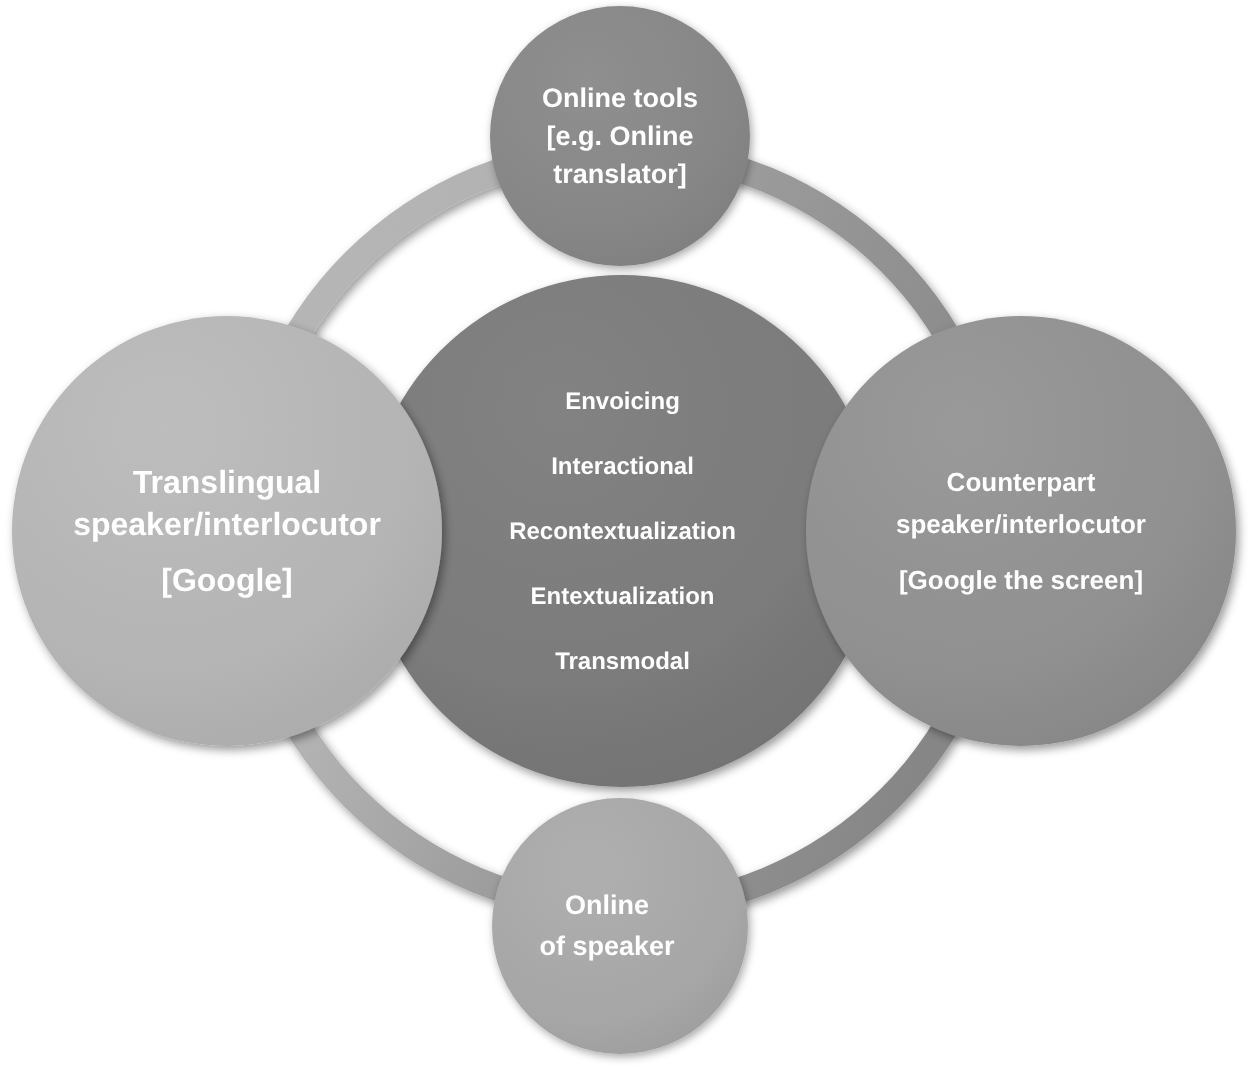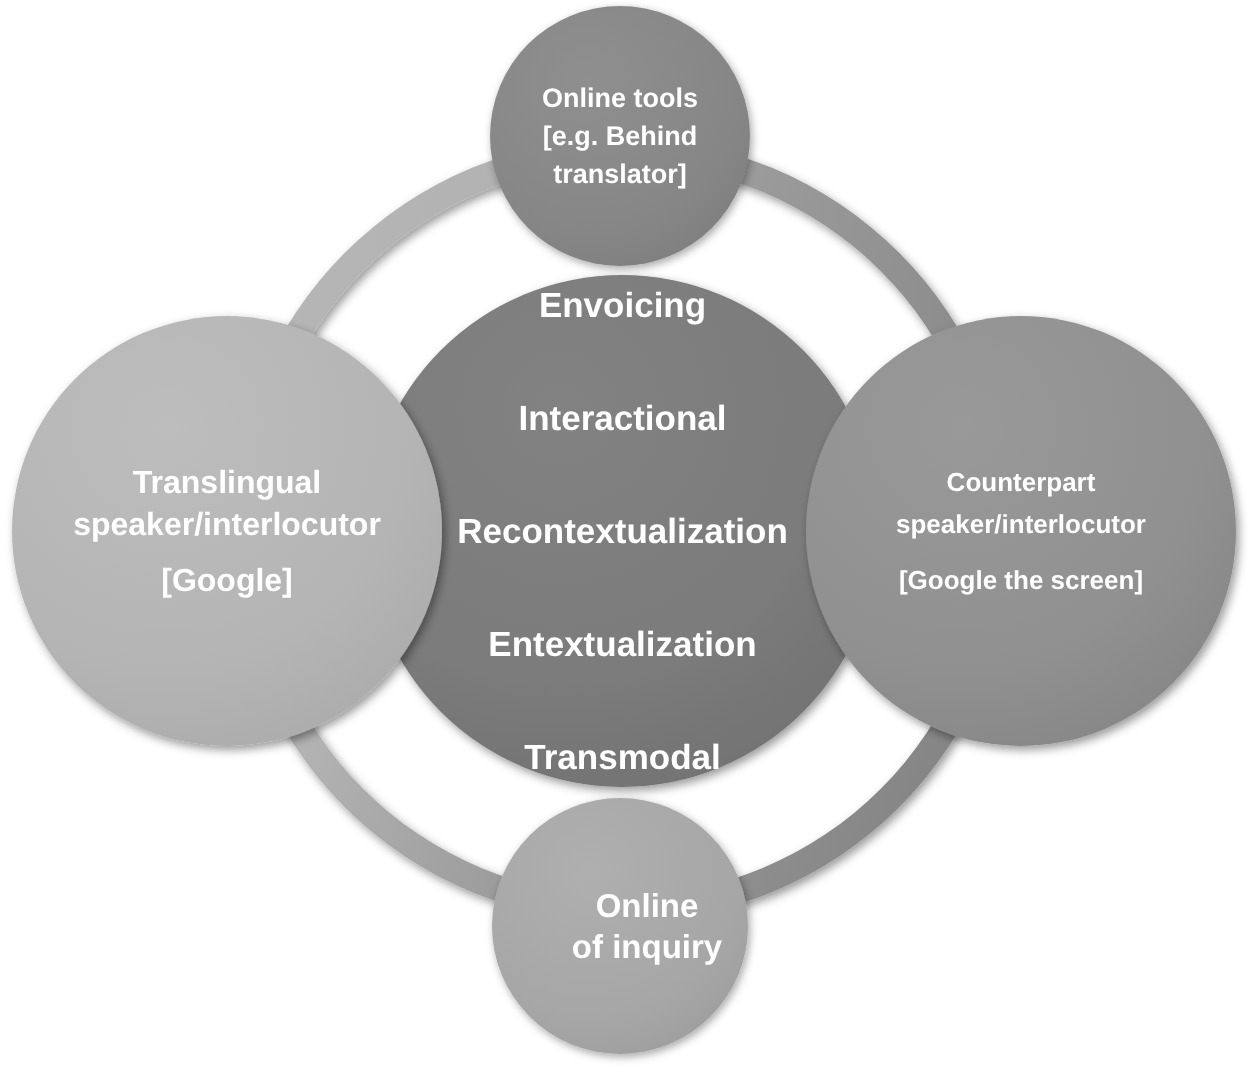--- a/index.html
+++ b/index.html
@@ -42,23 +42,23 @@
   }
 
   
   #label-top {
     left: 495px; top: 6px;
     width: 250px; height: 260px;
     font-size: 27px;
     line-height: 38px;
   }
   #label-bottom {
-    left: 522px; top: 798px;
+    left: 482px; top: 798px;
     width: 250px; height: 256px;
-    font-size: 33px;
+    font-size: 27px;
     line-height: 41px;
     text-align: center;
   }
 
   
   #label-left {
     left: 12px; top: 316px;
     width: 430px; height: 430px;
     font-size: 32px;
     line-height: 42px;
@@ -70,23 +70,22 @@
     font-size: 26px;
     line-height: 42px;
     text-align: right;
   }
   #label-right .spacer { height: 14px; }
 
   
   #label-center {
     left: 415px; top: 275px;
     width: 415px; height: 512px;
-    font-size: 35px;
+    font-size: 24px;
     line-height: 65px;
-    gap: 48px;
   }
 </style>
 </head>
 <body>
 
 <div id="stage">
 
   <svg id="diagram-svg" viewBox="0 0 1250 1074" xmlns="http://www.w3.org/2000/svg">
     <defs>
 
@@ -149,21 +148,21 @@
 
     <circle cx="1021" cy="531" r="215" fill="url(#rightGrad)" filter="url(#dropShadow)"></circle>
 
     <circle cx="620" cy="136" r="130" fill="url(#topGrad)" filter="url(#dropShadowSoft)"></circle>
 
     <circle cx="620" cy="926" r="128" fill="url(#bottomGrad)" filter="url(#dropShadowSoft)"></circle>
   </svg>
 
   <div class="node-label" id="label-top">
     <span>Online tools</span>
-    <span>[e.g. Behind</span>
+    <span>[e.g. Online</span>
     <span>translator]</span>
   </div>
 
   <div class="node-label" id="label-left">
     <span>Translingual</span>
     <span>speaker/interlocutor</span>
     <div class="spacer"></div>
     <span>[Google]</span>
   </div>
 
@@ -177,16 +176,16 @@
 
   <div class="node-label" id="label-right">
     <span>Counterpart</span>
     <span>speaker/interlocutor</span>
     <div class="spacer"></div>
     <span>[Google the screen]</span>
   </div>
 
   <div class="node-label" id="label-bottom">
     <span>Online</span>
-    <span>of inquiry</span>
+    <span>of speaker</span>
   </div>
 
 </div>
 
 </body></html>

